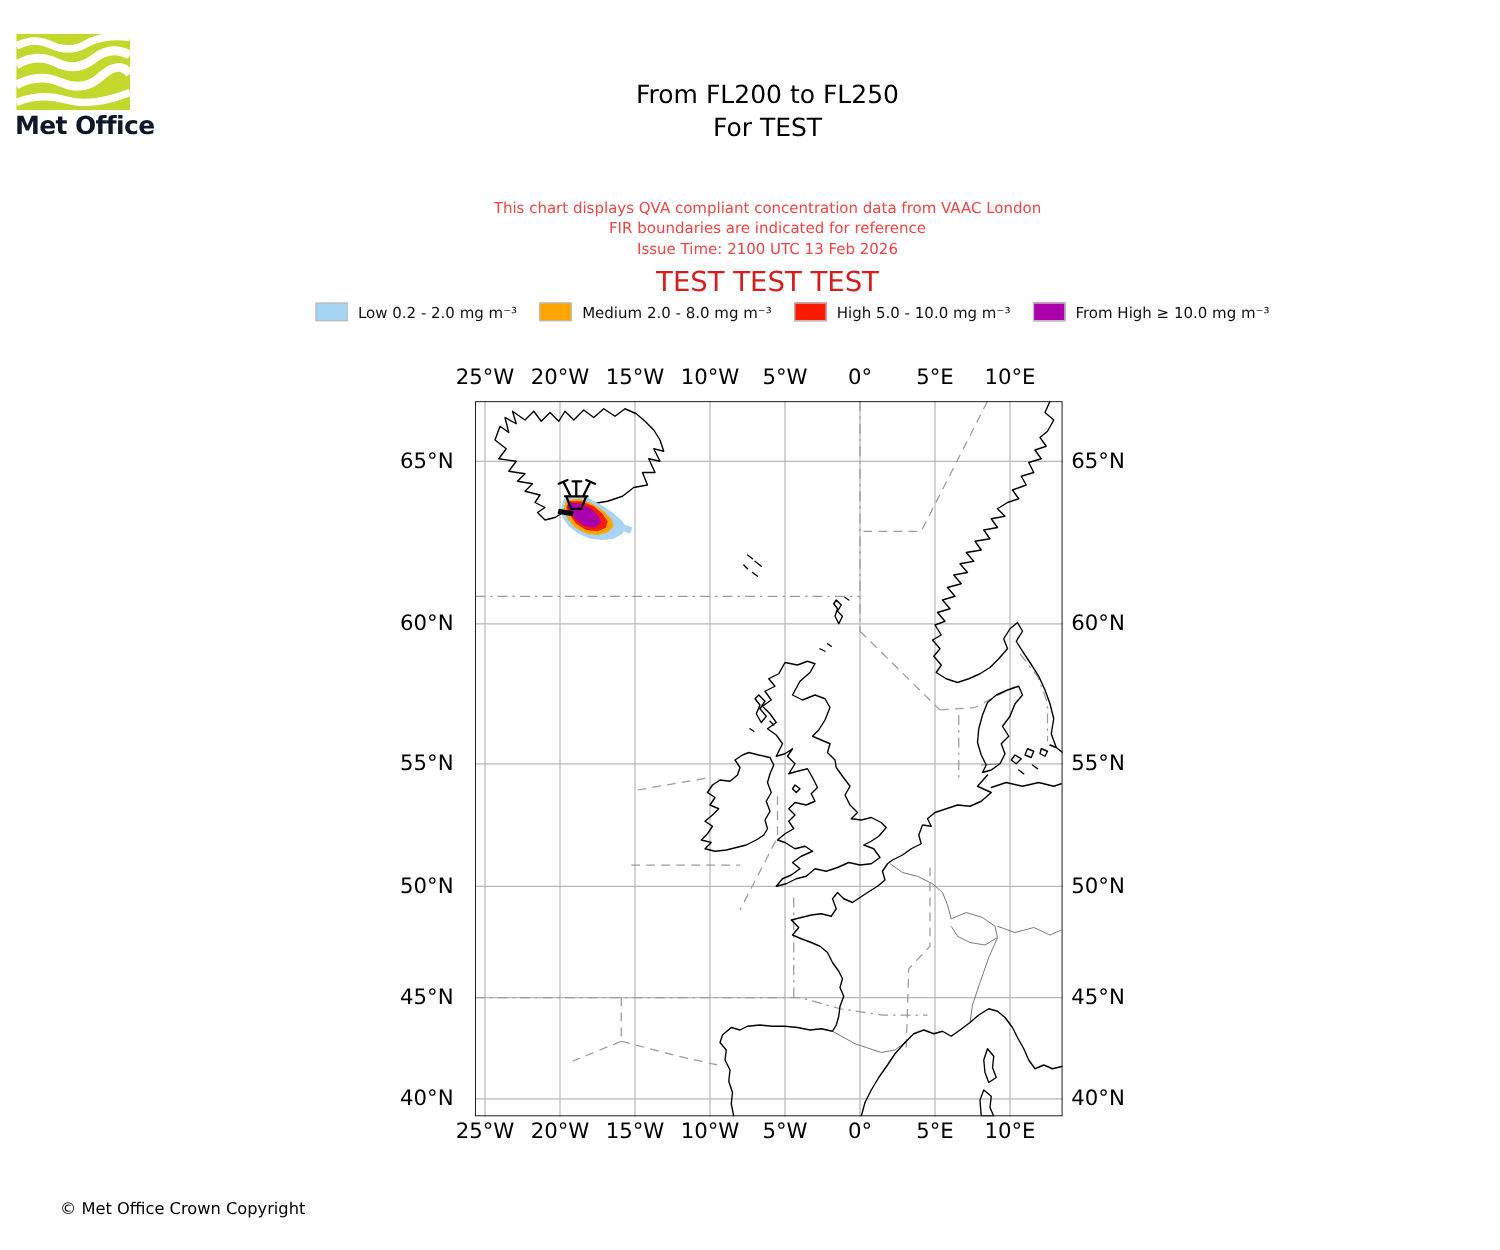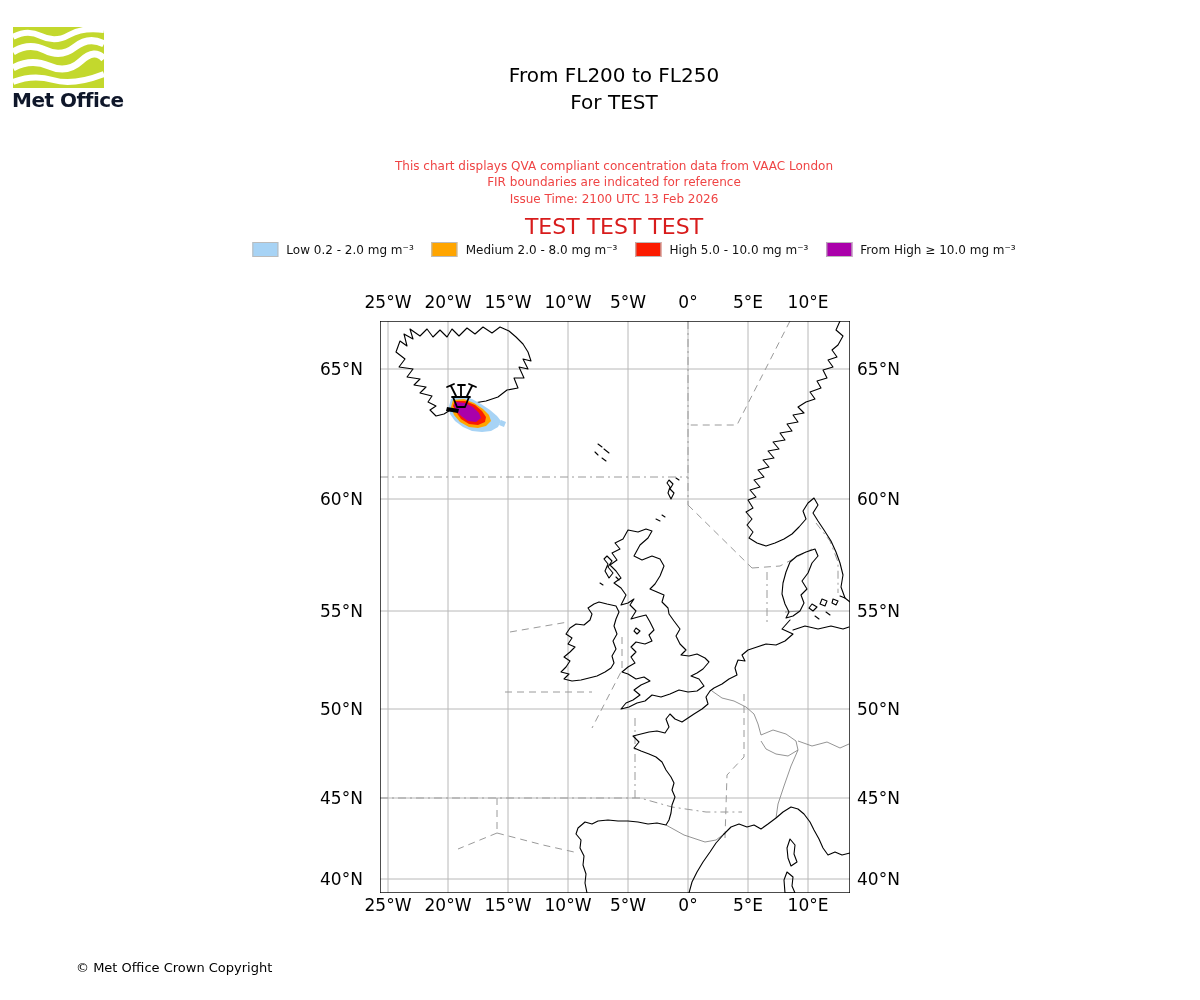--- a/index.html
+++ b/index.html
@@ -13,21 +13,21 @@
   .info{font-size:12px;color:#ef4444;}
   .info1{top:159px}.info2{top:175px}.info3{top:192px}
   .test{top:214px;font-size:22px;}
   .legend{top:242px;display:flex;gap:18px;padding-left:40px;}
   .leg-item{display:flex;align-items:center;gap:8px;}
   .swatch{width:26px;height:15px;border:1px solid #bbb;box-sizing:border-box;}
   .leg-label{font-size:12px;color:#111;white-space:nowrap;}
   .xt{font-size:17px;transform:translateX(-50%);white-space:nowrap;line-height:22px;}
   .yt{font-size:17px;line-height:22px;white-space:nowrap;}
   .yl{width:42px;text-align:right;}
-  .footer{left:76px;top:960px;font-size:13px;}
+  .footer{left:48px;top:960px;font-size:13px;}
   .logo-text{left:12px;top:88px;font-size:20px;font-weight:bold;color:#0f172a;letter-spacing:-0.5px;}
   
   .grid{stroke:#b8b8b8;stroke-width:1;}
   .coast{fill:none;stroke:#000;stroke-width:1.1;stroke-linejoin:round;stroke-linecap:round;}
   .fir{fill:none;stroke:#9a9a9a;stroke-width:1;stroke-dasharray:8 4 2 4;}
   .firb{fill:none;stroke:#9a9a9a;stroke-width:1;stroke-dasharray:7 5;}
   .border{fill:none;stroke:#787878;stroke-width:0.8;}
   .tick{stroke:#000;stroke-width:1;}
   .frame{fill:none;stroke:#000;stroke-width:1.4;}
   .volc{fill:none;stroke:#000;stroke-width:1.8;stroke-linecap:round;}

